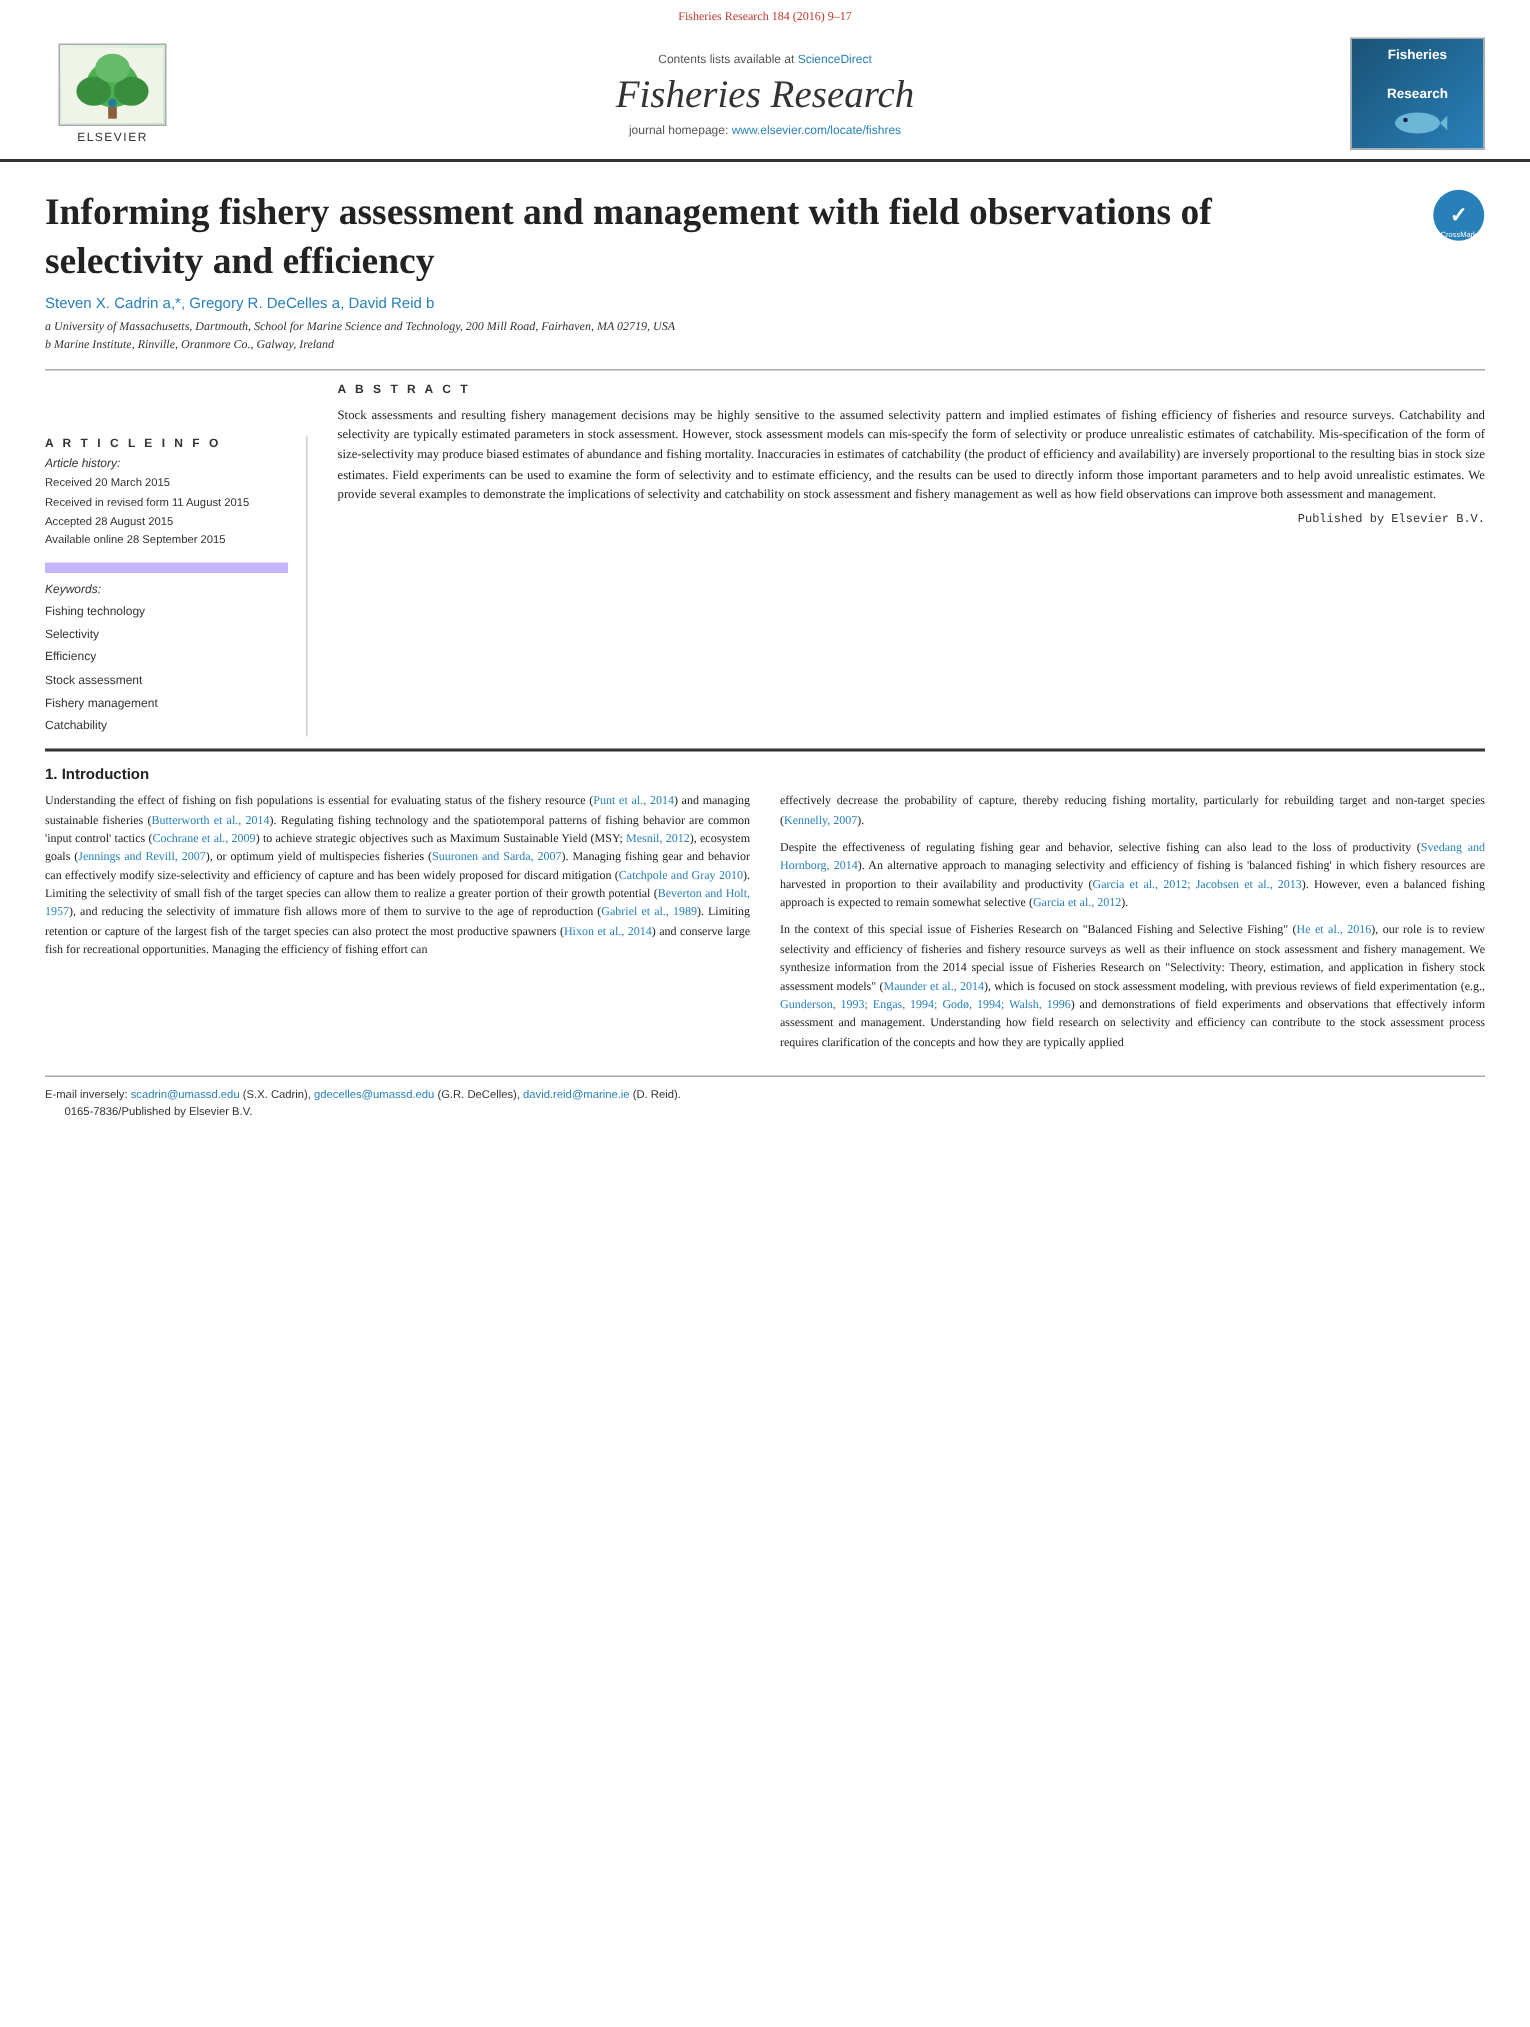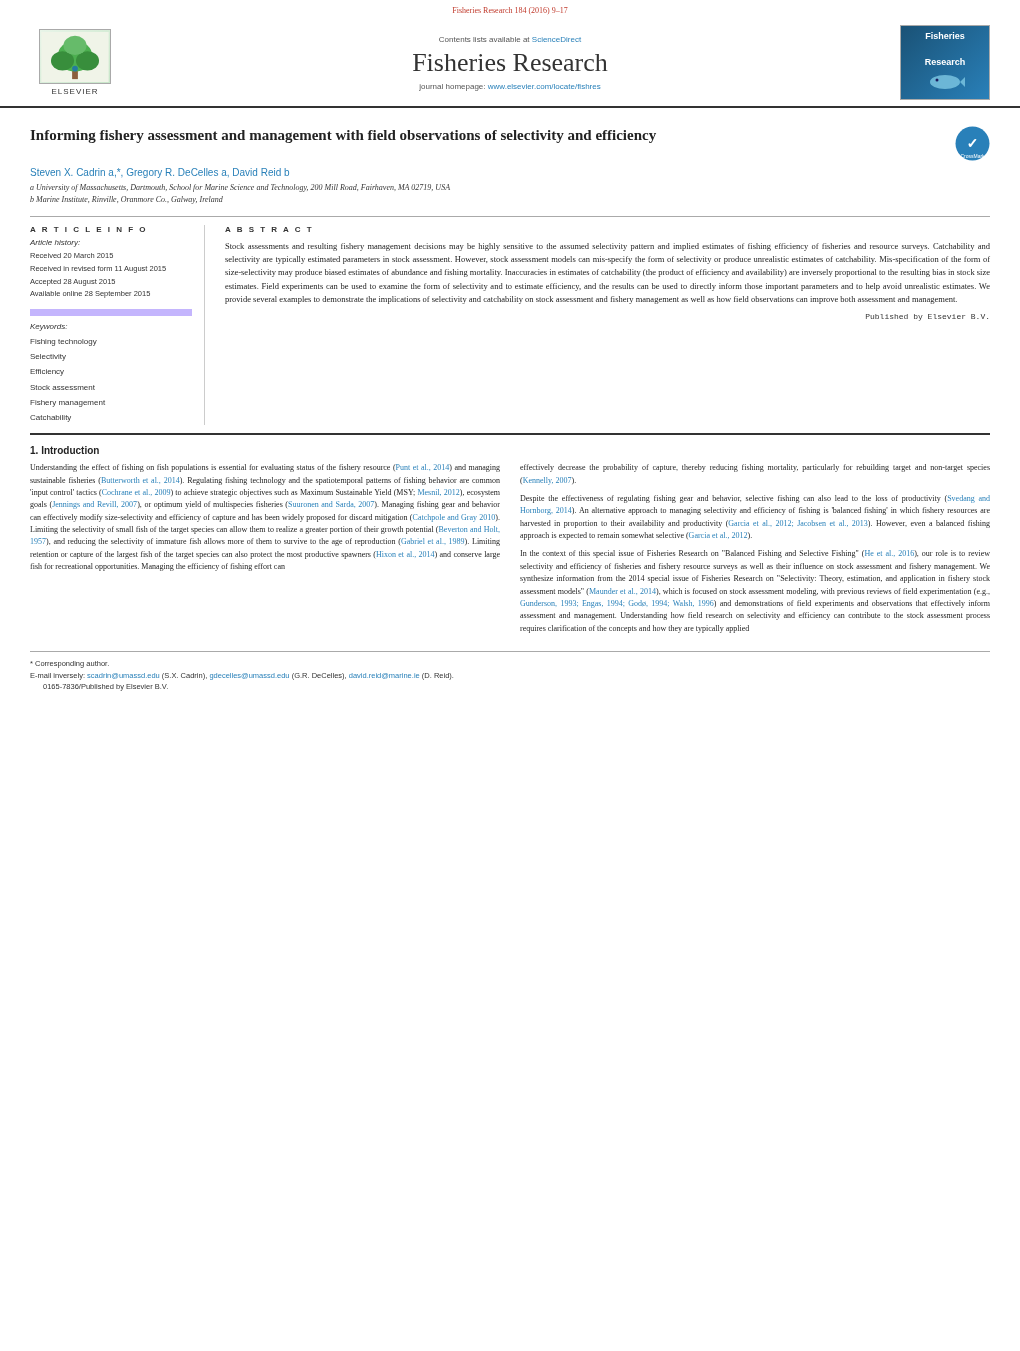--- a/index.html
+++ b/index.html
@@ -79,20 +79,21 @@
       font-size: 8px;
       color: #555;
       font-family: Arial, sans-serif;
     }
 
     .journal-title {
       font-size: 26px;
       font-family: 'Times New Roman', serif;
       color: #333;
       margin: 4px 0;
+      font-style: italic;
     }
 
     .homepage-line {
       font-size: 8px;
       color: #555;
       font-family: Arial, sans-serif;
     }
 
     .homepage-line .link {
       color: #2980b9;
@@ -119,21 +120,21 @@
 
     .article-title-section {
       display: flex;
       justify-content: space-between;
       align-items: flex-start;
       margin-bottom: 6px;
       padding-top: 8px;
     }
 
     .article-title {
-      font-size: 15px;
+      font-size: 25px;
       font-family: 'Times New Roman', serif;
       font-weight: bold;
       color: #222;
       line-height: 1.3;
       max-width: 820px;
     }
 
     .crossmark {
       width: 35px;
       height: 35px;
@@ -163,20 +164,21 @@
       border-top: 1px solid #aaa;
       padding-top: 8px;
       margin-bottom: 8px;
     }
 
     .article-info {
       width: 175px;
       flex-shrink: 0;
       border-right: 1px solid #ccc;
       padding-right: 12px;
+      margin-top: 36px;
     }
 
     .info-section-title {
       font-size: 8px;
       font-family: Arial, sans-serif;
       letter-spacing: 2px;
       font-weight: bold;
       color: #333;
       margin-bottom: 4px;
       text-transform: uppercase;
@@ -444,24 +446,20 @@
           </div>
           <div class="body-text">
             In the context of this special issue of Fisheries Research on "Balanced Fishing and Selective Fishing" (<span class="ref-link">He et al., 2016</span>), our role is to review selectivity and efficiency of fisheries and fishery resource surveys as well as their influence on stock assessment and fishery management. We synthesize information from the 2014 special issue of Fisheries Research on "Selectivity: Theory, estimation, and application in fishery stock assessment models" (<span class="ref-link">Maunder et al., 2014</span>), which is focused on stock assessment modeling, with previous reviews of field experimentation (e.g., <span class="ref-link">Gunderson, 1993; Engas, 1994; Godø, 1994; Walsh, 1996</span>) and demonstrations of field experiments and observations that effectively inform assessment and management. Understanding how field research on selectivity and efficiency can contribute to the stock assessment process requires clarification of the concepts and how they are typically applied
           </div>
         </div>
       </div>
     </div>
 
     <div class="footer-section">
       <div class="footnote-text">
-        <span>* </span>
-        <span>Corresponding author.</span>
-      </div>
-      <div class="footnote-text">
         <span>E-mail inversely: </span>
         <span class="link">scadrin@umassd.edu</span>
         <span> (S.X. Cadrin), </span>
         <span class="link">gdecelles@umassd.edu</span>
         <span> (G.R. DeCelles), </span>
         <span class="link">david.reid@marine.ie</span>
         <span> (D. Reid).</span>
       </div>
       <div class="issn-line">
         <span>0165-7836/Published by Elsevier B.V.</span>

